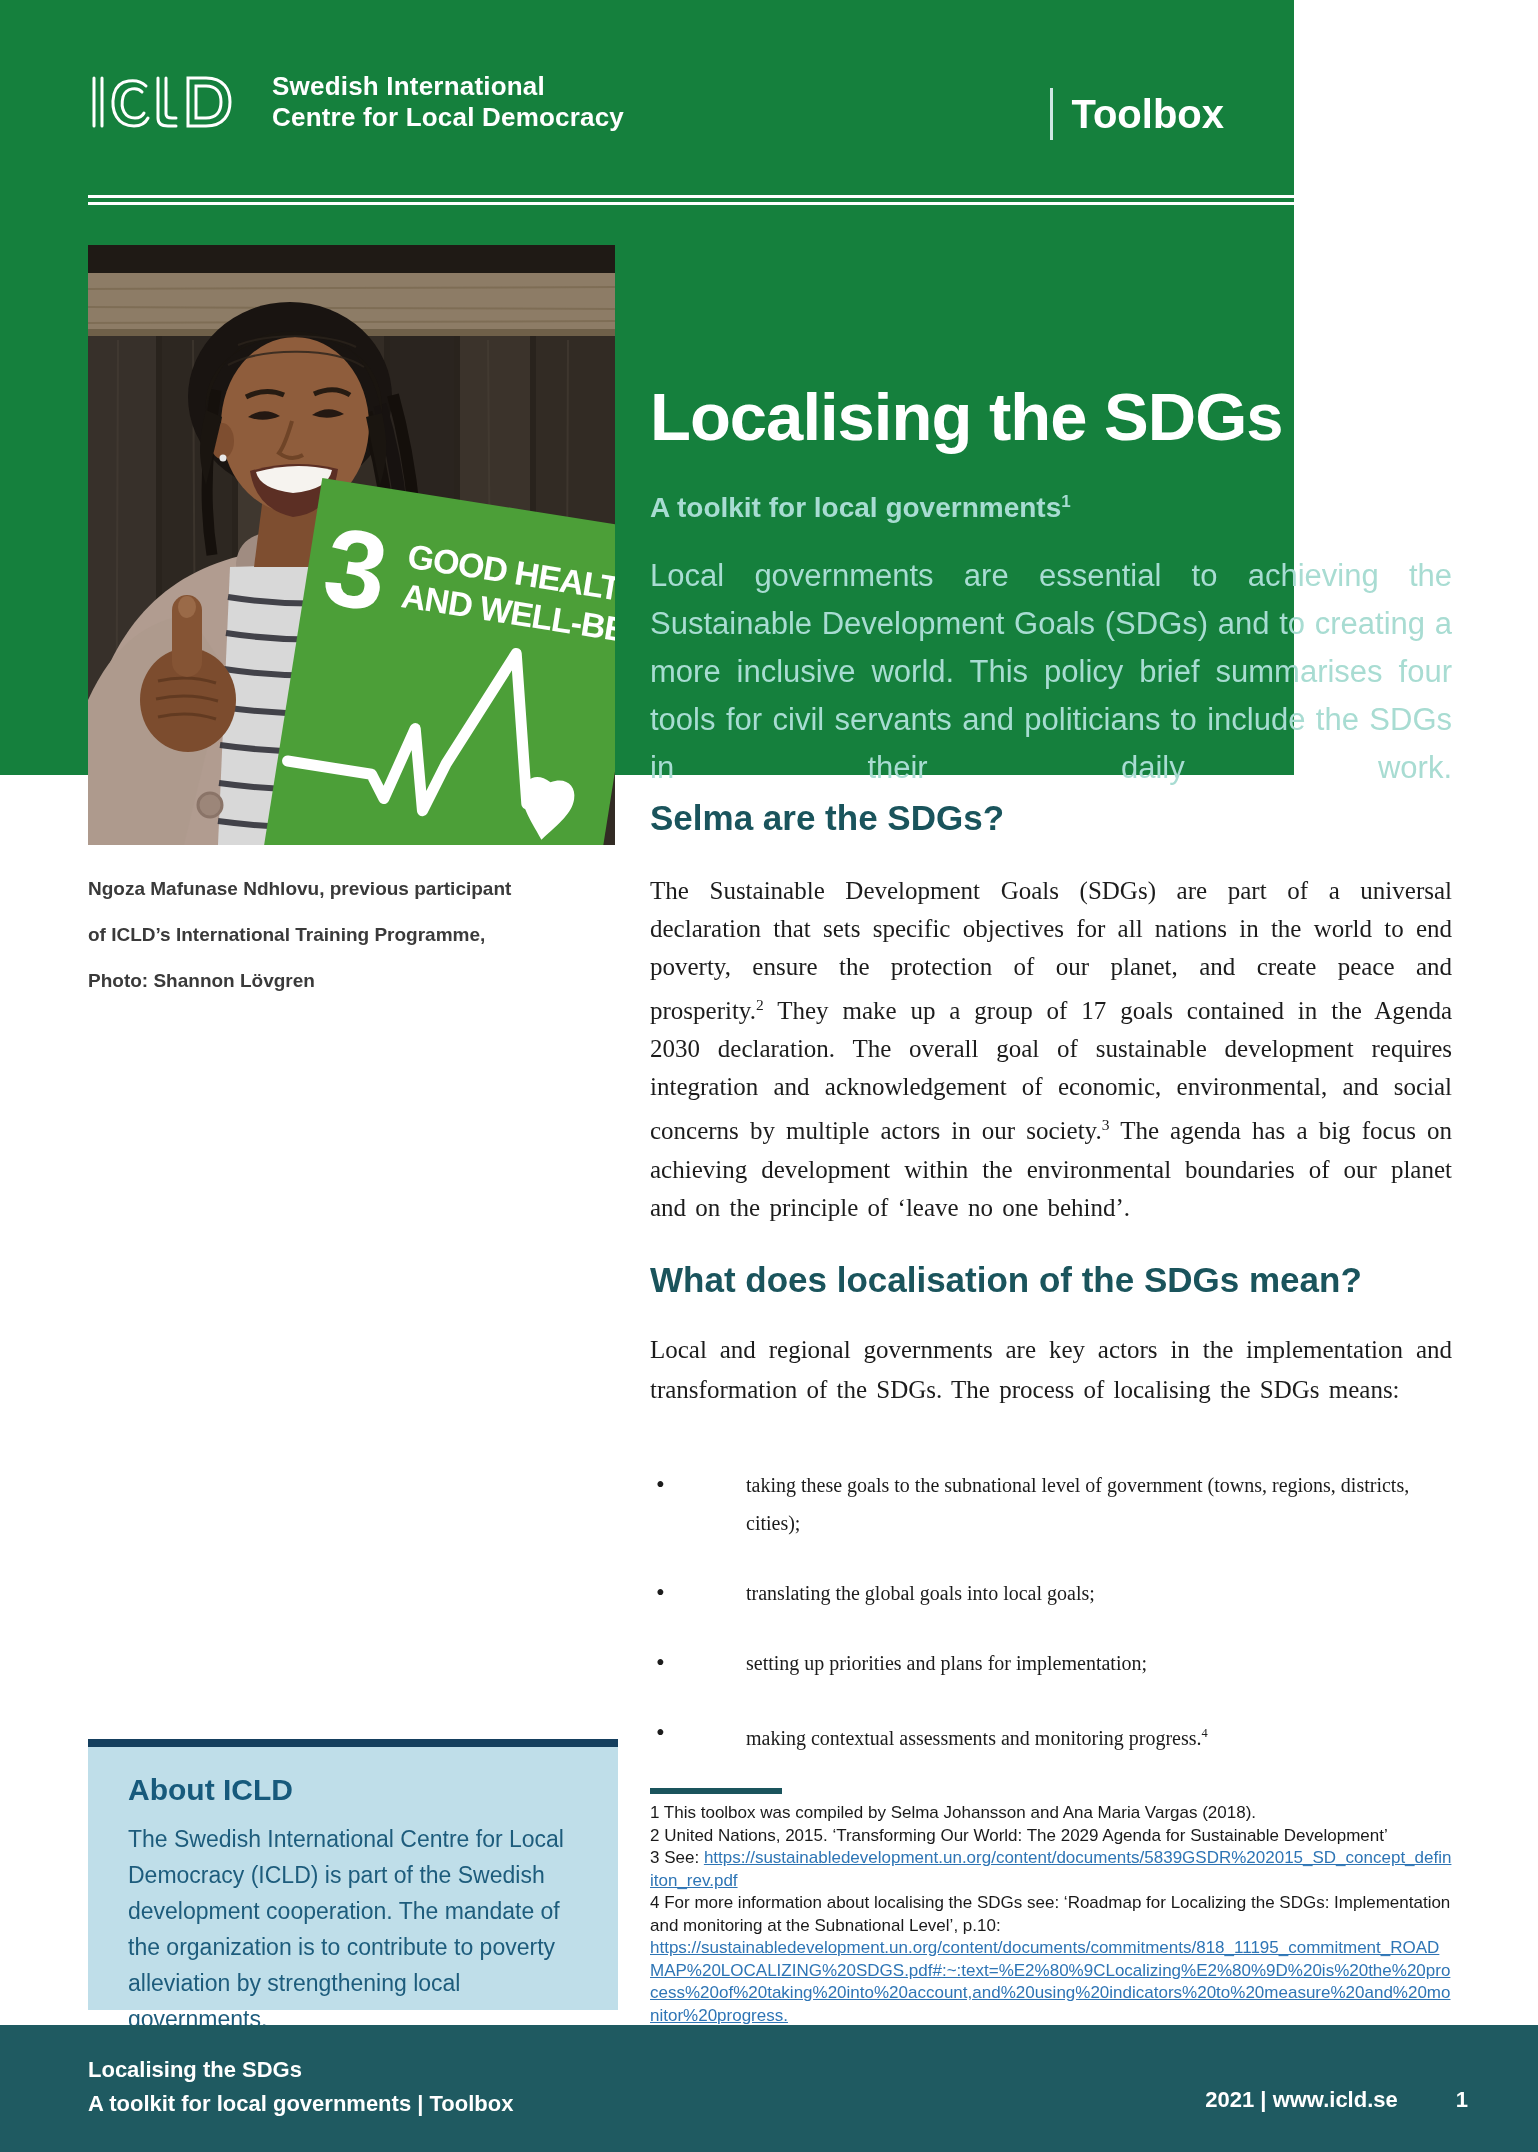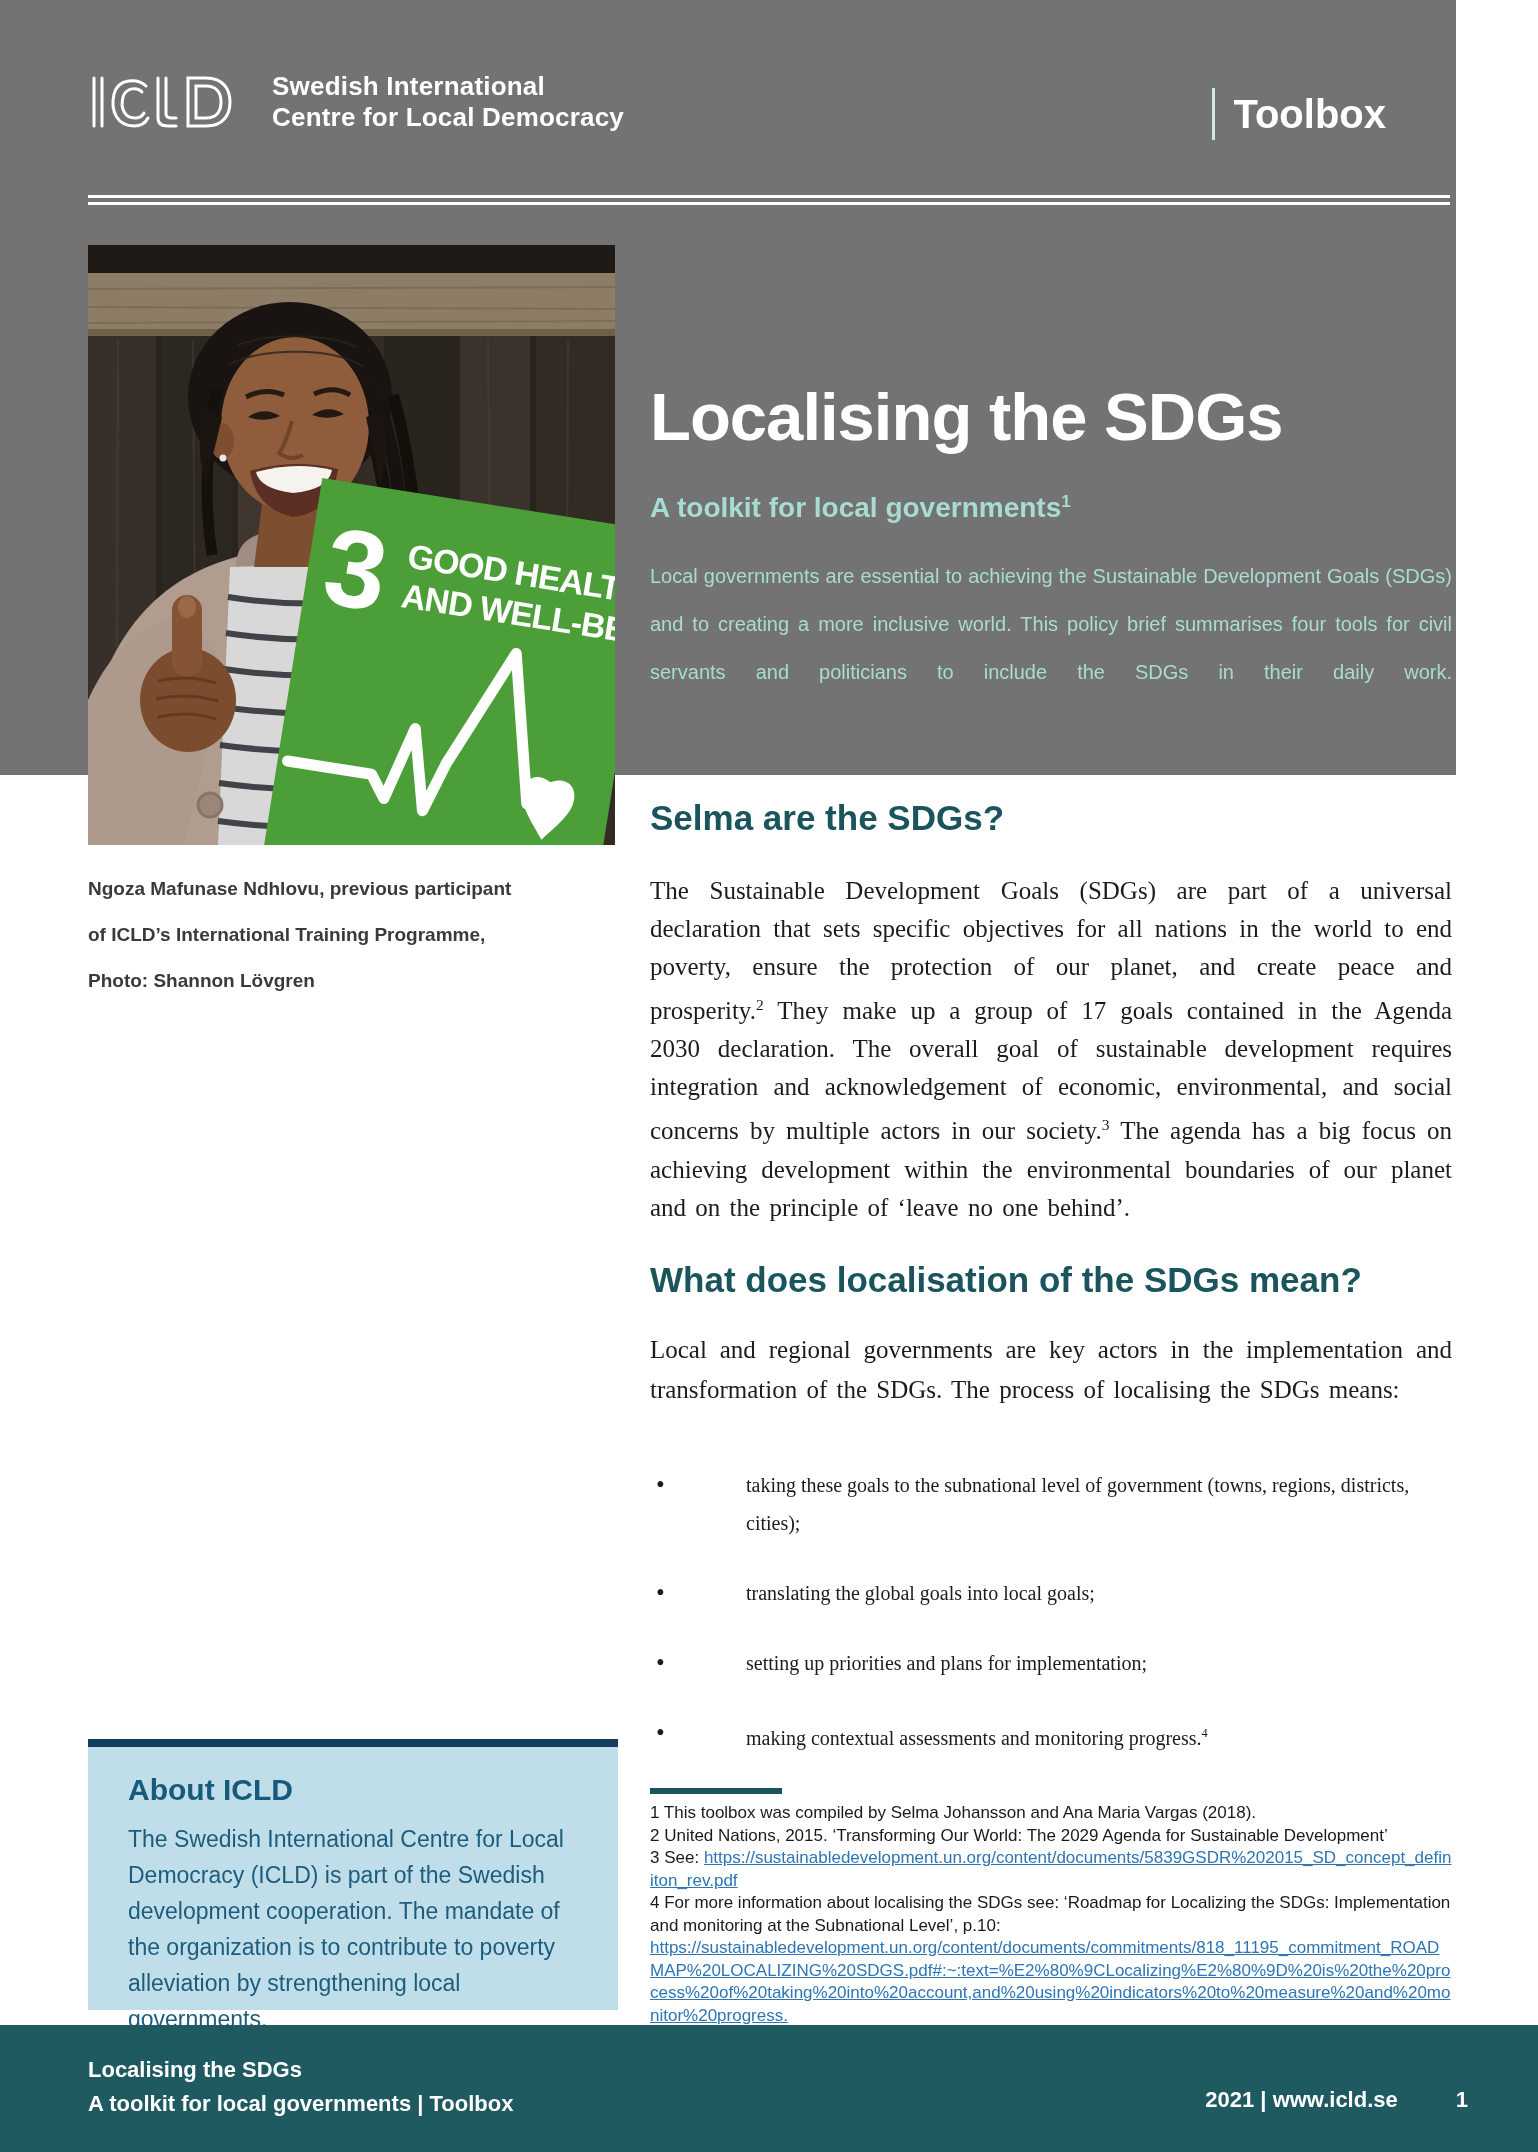--- a/index.html
+++ b/index.html
@@ -2,38 +2,38 @@
 <html><head>
 <meta charset="utf-8">
 <style>
   * { margin:0; padding:0; box-sizing:border-box; }
   body { background:#ffffff; }
   .page {
     position:relative; width:1538px; height:2152px; background:#ffffff;
     font-family:"Liberation Sans", sans-serif; overflow:hidden;
   }
   
-  .hero { position:absolute; top:0; left:0; width:1456px; height:775px; background:#737373; }
+  .hero { position:absolute; top:0; left:0; width:1294px; height:775px; background:#15803d; }
   .brand { position:absolute; top:70px; left:88px; display:flex; align-items:center; gap:16px; }
   .brand svg { display:block; }
   .orgname { color:#ffffff; font-weight:bold; font-size:26px; line-height:31px; letter-spacing:0.2px; }
   .corner { position:absolute; top:88px; right:70px; display:flex; align-items:center; gap:18px; }
   .corner-bar { width:3px; height:52px; background:#cfe7e3; }
   .corner-label { color:#ffffff; font-weight:bold; font-size:40px; }
   .double-rule {
     position:absolute; top:195px; left:88px; width:1362px; height:10px;
     border-top:3px solid #ffffff; border-bottom:3px solid #ffffff;
   }
   .hero-title { position:absolute; top:378px; left:650px; width:860px; color:#ffffff;
     font-size:67px; font-weight:bold; letter-spacing:-1px; }
   .hero-subtitle { position:absolute; top:492px; left:650px; color:#A8DCD2;
     font-size:28px; font-weight:bold; }
   .hero-subtitle sup { font-size:17px; }
   .hero-intro { position:absolute; top:552px; left:650px; width:802px; color:#A8DCD2;
-    font-size:20px; line-height:48px; text-align:justify; text-align-last:justify; }
+    font-size:31px; line-height:48px; text-align:justify; text-align-last:justify; }
   
   .photo { position:absolute; top:245px; left:88px; width:527px; height:600px; }
   .photo svg { display:block; width:527px; height:600px; }
   .caption { position:absolute; top:866px; left:88px; width:540px; color:#3A3A3A;
     font-size:19px; font-weight:bold; line-height:46px; }
   
   .h2 { position:absolute; left:650px; width:810px; color:#1A545C; font-size:35px; font-weight:bold; }
   .h2a { top:798px; }
   .h2b { top:1260px; }
   .serif { font-family:"Liberation Serif", serif; color:#1C1C1C; }

